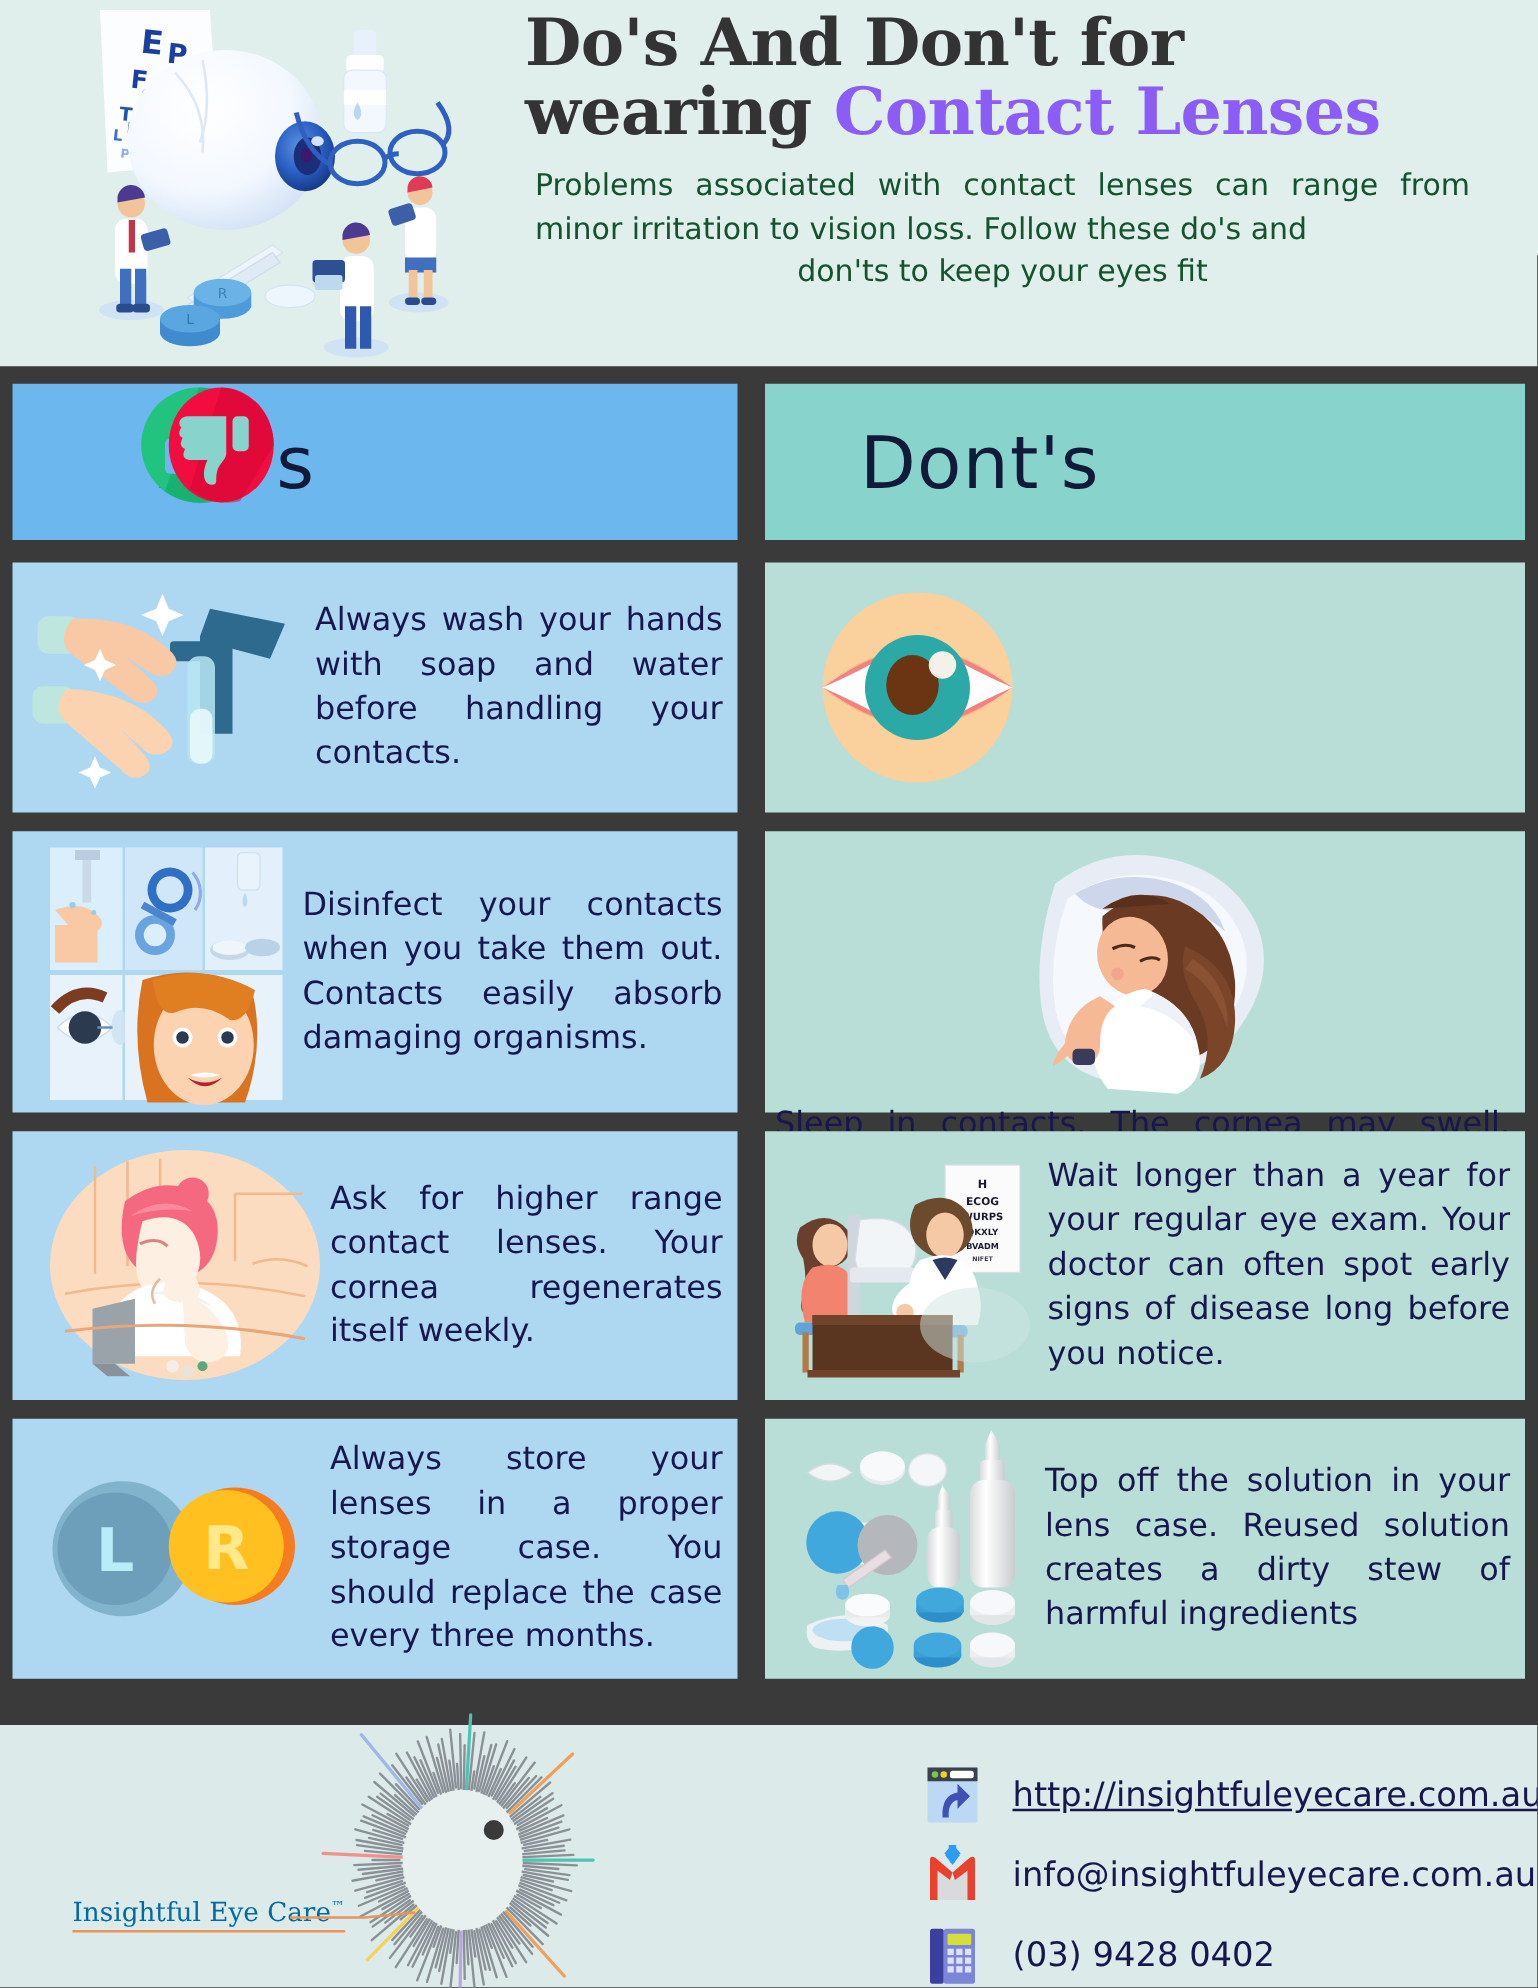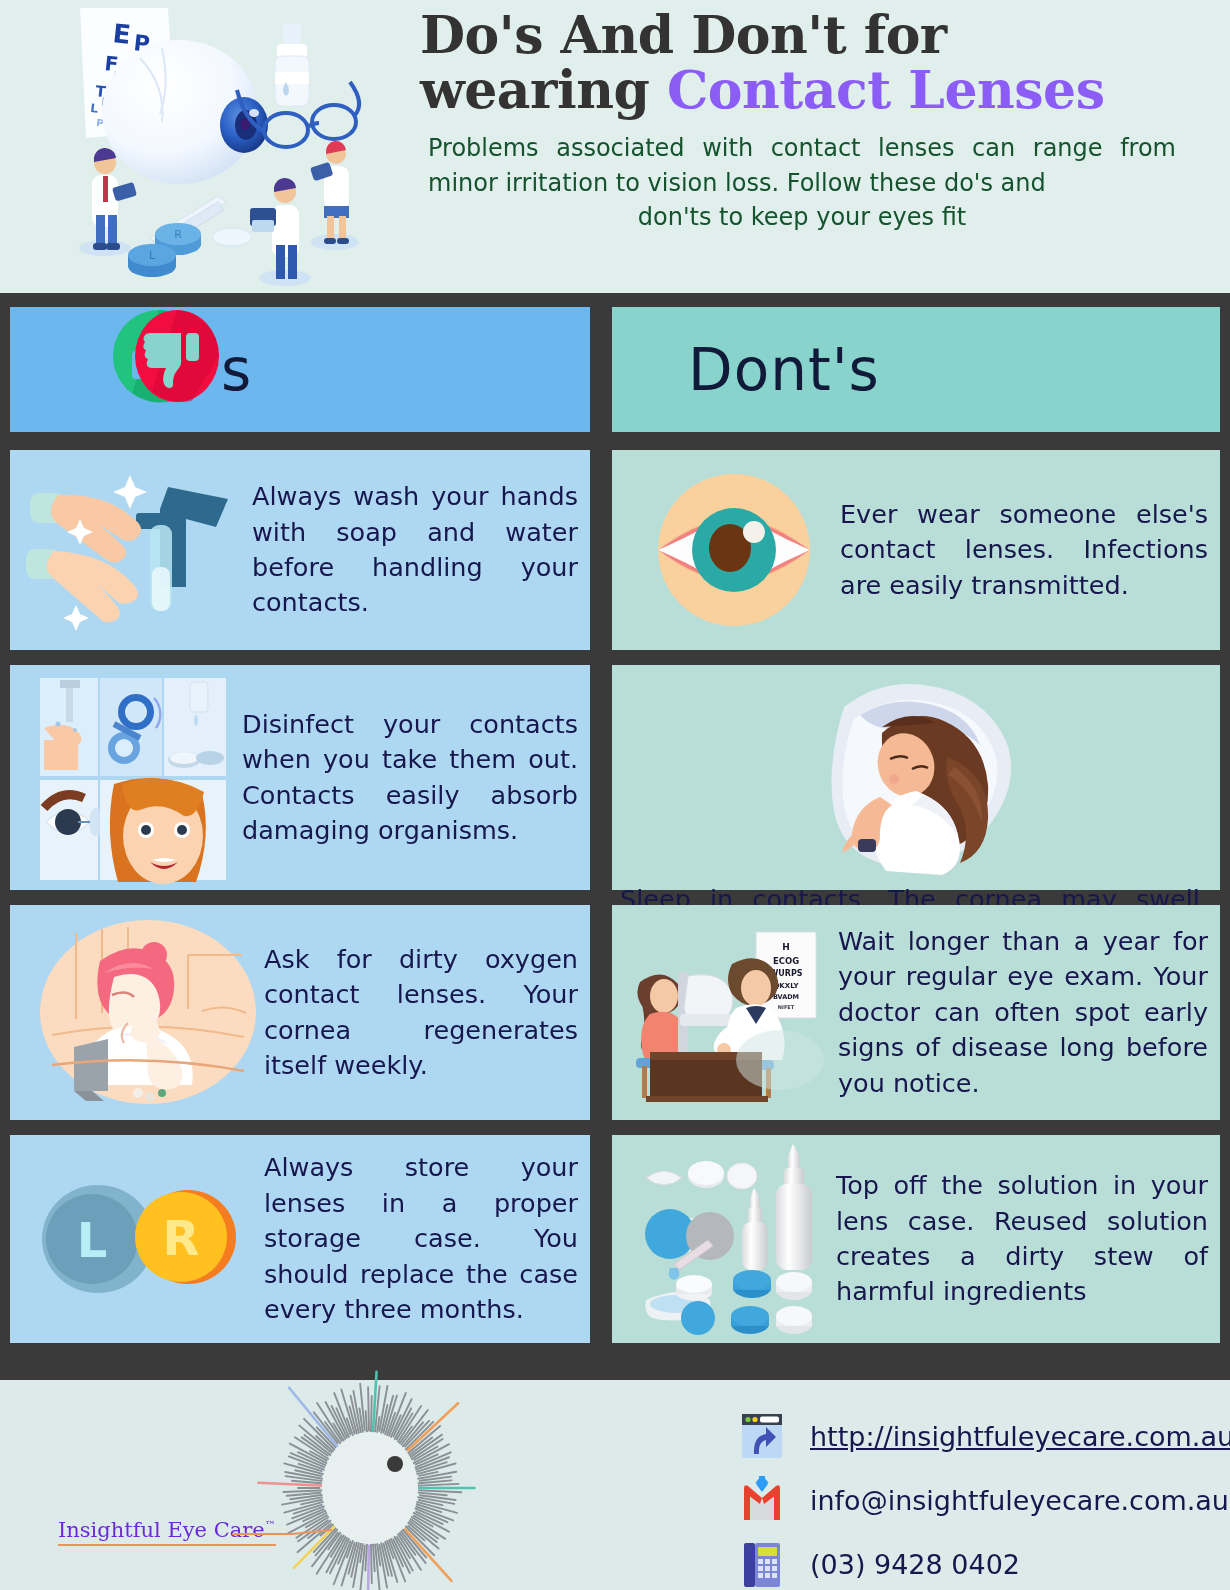--- a/index.html
+++ b/index.html
@@ -66,21 +66,21 @@
 
   
   .footer {
     position: absolute; left: 0; top: 1380px; width: 1230px; height: 210px;
     background: #dcebe9; display: flex;
   }
   .logo-zone { position: relative; width: 600px; height: 210px; }
   .logo-word {
     position: absolute; left: 58px; top: 138px;
     font-family: "DejaVu Serif", serif; font-size: 21px;
-    color: #6d28d9; border-bottom: 2px solid #e8945c; padding-bottom: 2px;
+    color: #0369a1; border-bottom: 2px solid #e8945c; padding-bottom: 2px;
   }
   .logo-word sup { font-size: 11px; }
   .contact-zone { position: relative; width: 630px; padding: 24px 0 0 140px; }
   .contact-row { display: flex; align-items: center; gap: 26px; height: 64px; }
   .contact-icon { width: 44px; height: 48px; flex: none; position: relative; }
   .contact-text {
     font-size: 27px; color: #17174e; font-family: "DejaVu Sans", sans-serif;
   }
   .contact-text.link { text-decoration: underline; }
   svg { display: block; overflow: visible; }
@@ -281,21 +281,20 @@
           <path d="M24 90 q76 -58 152 0 q-76 58 -152 0z" fill="#fdfdfd"></path>
           <path d="M24 90 q30 -22 56 -28 q-28 16 -56 28z" fill="#f2827f"></path>
           <path d="M24 90 q30 22 56 28 q-28 -16 -56 -28z" fill="#f2827f"></path>
           <path d="M176 90 q-30 -22 -56 -28 q28 16 56 28z" fill="#f2827f"></path>
           <path d="M176 90 q-30 22 -56 28 q28 -16 56 -28z" fill="#f2827f"></path>
           <circle cx="100" cy="90" r="42" fill="#2aa9a6"></circle>
           <ellipse cx="96" cy="88" rx="21" ry="24" fill="#6b3412"></ellipse>
           <circle cx="120" cy="72" r="11" fill="#f4f1ea"></circle>
         </svg>
       </div>
-      <div class="cell-text">Ever wear someone else's contact lenses. Infections are easily transmitted.</div>
     </div>
 
     <div class="cell left" style="top:372px;height:225px;">
       <div class="cell-art">
         <svg width="218" height="212" viewBox="0 0 218 212">
 
           <rect x="22" y="6" width="58" height="98" fill="#dbeefb"></rect>
           <rect x="82" y="6" width="62" height="98" fill="#cfe7f8"></rect>
           <rect x="146" y="6" width="62" height="98" fill="#e3f0fb"></rect>
 
@@ -400,21 +399,21 @@
 
           <path d="M36 132 l34 -8 v52 h-34z" fill="#9aa2aa"></path>
           <path d="M36 176 l12 10 h18 l-12 -10z" fill="#8a9199"></path>
 
           <circle cx="100" cy="178" r="5" fill="#f3efe8"></circle>
           <circle cx="112" cy="182" r="5" fill="#e9e4da"></circle>
           <circle cx="124" cy="178" r="4" fill="#5aa87c"></circle>
           <path d="M14 150 q96 -12 192 6" stroke="#e8a679" stroke-width="2.5" fill="none"></path>
         </svg>
       </div>
-      <div class="cell-text">Ask for dirty oxygen contact lenses. Your cornea regenerates itself weekly.</div>
+      <div class="cell-text">Ask for higher range contact lenses. Your cornea regenerates itself weekly.</div>
     </div>
 
     <div class="cell right" style="top:612px;height:215px;">
       <div class="cell-art">
         <svg width="212" height="205" viewBox="0 0 212 205">
 
           <g>
             <rect x="136" y="22" width="60" height="86" fill="#fbfbfb" stroke="#d8dde3"></rect>
             <text x="166" y="40" text-anchor="middle" font-size="9" font-weight="bold" font-family="DejaVu Sans, sans-serif" fill="#1a1a2e">H</text>
             <text x="166" y="54" text-anchor="middle" font-size="8.5" font-weight="bold" font-family="DejaVu Sans, sans-serif" fill="#1a1a2e">ECOG</text>

